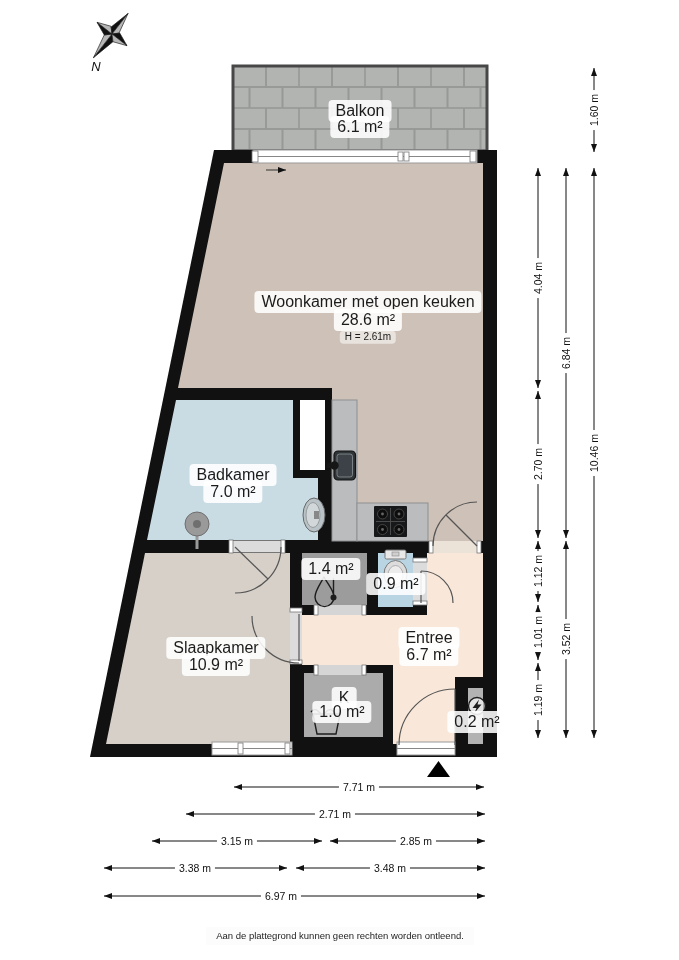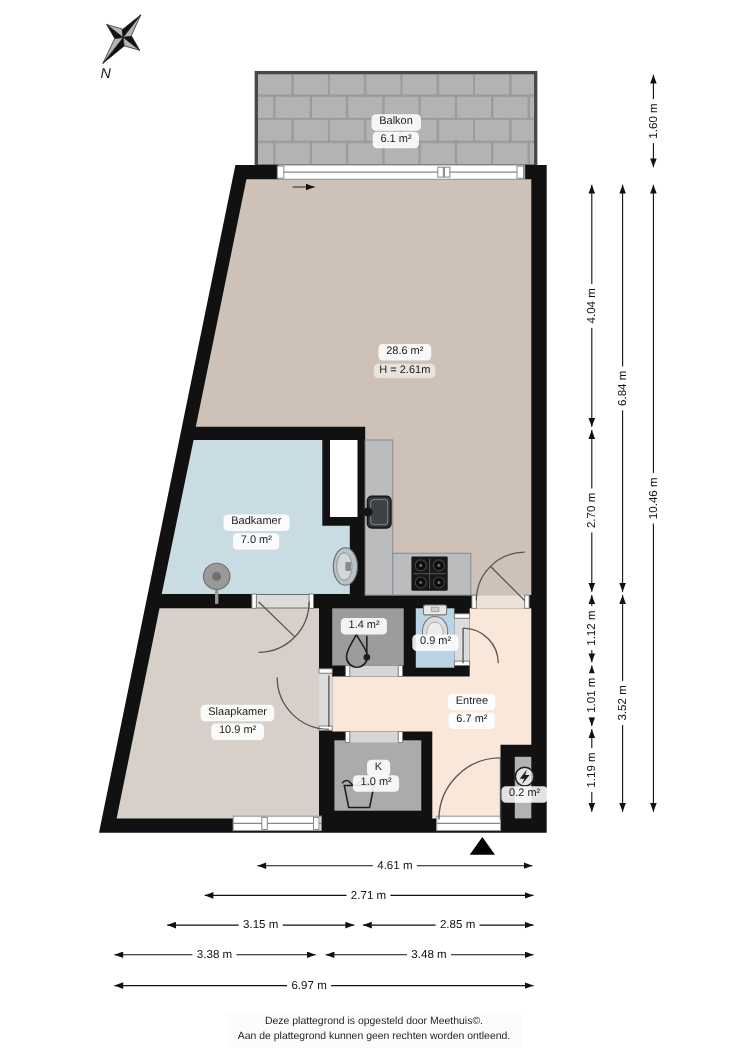--- a/index.html
+++ b/index.html
@@ -1,20 +1,20 @@
 <!DOCTYPE html>
 <html><head>
 <meta charset="utf-8">
 <style>
   html,body{margin:0;padding:0;background:#ffffff;}
   .page{position:relative;width:679px;height:960px;background:#fff;overflow:hidden;
         font-family:"Liberation Sans",sans-serif;}
   .page svg{position:absolute;left:0;top:0;}
   .pill{position:absolute;transform:translate(-50%,-50%);background:rgba(255,255,255,0.88);
-        border-radius:4px;padding:1px 7px;font-size:10px;color:#1b1b1b;white-space:nowrap;
+        border-radius:4px;padding:1px 7px;font-size:16px;color:#1b1b1b;white-space:nowrap;
         text-align:center;line-height:1.25;z-index:5;}
   .pill.subtle{background:rgba(255,255,255,0.55);font-size:10px;padding:0 5px;text-align:center;}
   .dim{position:absolute;transform:translate(-50%,-50%);background:#fff;padding:0 4px;
        font-size:10.5px;color:#111;white-space:nowrap;z-index:5;}
   .dim.v{transform:translate(-50%,-50%) rotate(-90deg);}
   .north{position:absolute;transform:translate(-50%,-50%);font-size:13px;font-style:italic;
          color:#111;z-index:5;}
   .footer{position:absolute;left:340px;top:936px;transform:translate(-50%,-50%);
           text-align:center;font-size:9.5px;color:#1d1d1d;line-height:1.5;
           background:#fcfcfc;padding:2px 10px;z-index:5;white-space:nowrap;}
@@ -201,20 +201,21 @@
     <line x1="296" y1="868" x2="485" y2="868" marker-start="url(#as)" marker-end="url(#ae)"></line>
     <line x1="104" y1="896" x2="485" y2="896" marker-start="url(#as)" marker-end="url(#ae)"></line>
   </g>
 </svg>
 
 <div class="north" style="left:96px;top:66px">N</div>
 
 <div class="pill" style="left:360px;top:111px">Balkon</div>
 <div class="pill" style="left:360px;top:127px">6.1 m²</div>
 
+<div class="pill" style="left:368px;top:302px">Woonkamer met open keuken</div>
 <div class="pill" style="left:368px;top:320px">28.6 m²</div>
 <div class="pill subtle" style="left:368px;top:337px">H = 2.61m</div>
 
 <div class="pill" style="left:233px;top:475px">Badkamer</div>
 <div class="pill" style="left:233px;top:492px">7.0 m²</div>
 
 <div class="pill" style="left:331px;top:569px">1.4 m²</div>
 <div class="pill" style="left:396px;top:584px">0.9 m²</div>
 
 <div class="pill" style="left:216px;top:648px">Slaapkamer</div>
@@ -231,26 +232,25 @@
 <div class="dim v" style="left:594px;top:110px">1.60 m</div>
 <div class="dim v" style="left:538px;top:278px">4.04 m</div>
 <div class="dim v" style="left:538px;top:464px">2.70 m</div>
 <div class="dim v" style="left:538px;top:571px">1.12 m</div>
 <div class="dim v" style="left:538px;top:632px">1.01 m</div>
 <div class="dim v" style="left:538px;top:700px">1.19 m</div>
 <div class="dim v" style="left:566px;top:353px">6.84 m</div>
 <div class="dim v" style="left:566px;top:639px">3.52 m</div>
 <div class="dim v" style="left:594px;top:453px">10.46 m</div>
 
-<div class="dim" style="left:359px;top:787px">4.61 m</div>
+<div class="dim" style="left:359px;top:787px">7.71 m</div>
 <div class="dim" style="left:335px;top:814px">2.71 m</div>
 <div class="dim" style="left:237px;top:841px">3.15 m</div>
 <div class="dim" style="left:416px;top:841px">2.85 m</div>
 <div class="dim" style="left:195px;top:868px">3.38 m</div>
 <div class="dim" style="left:390px;top:868px">3.48 m</div>
 <div class="dim" style="left:281px;top:896px">6.97 m</div>
 
 <div class="footer">
-  <div>Deze plattegrond is opgesteld door Meethuis©.</div>
   <div>Aan de plattegrond kunnen geen rechten worden ontleend.</div>
 </div>
 
 </div>
 
 </body></html>

